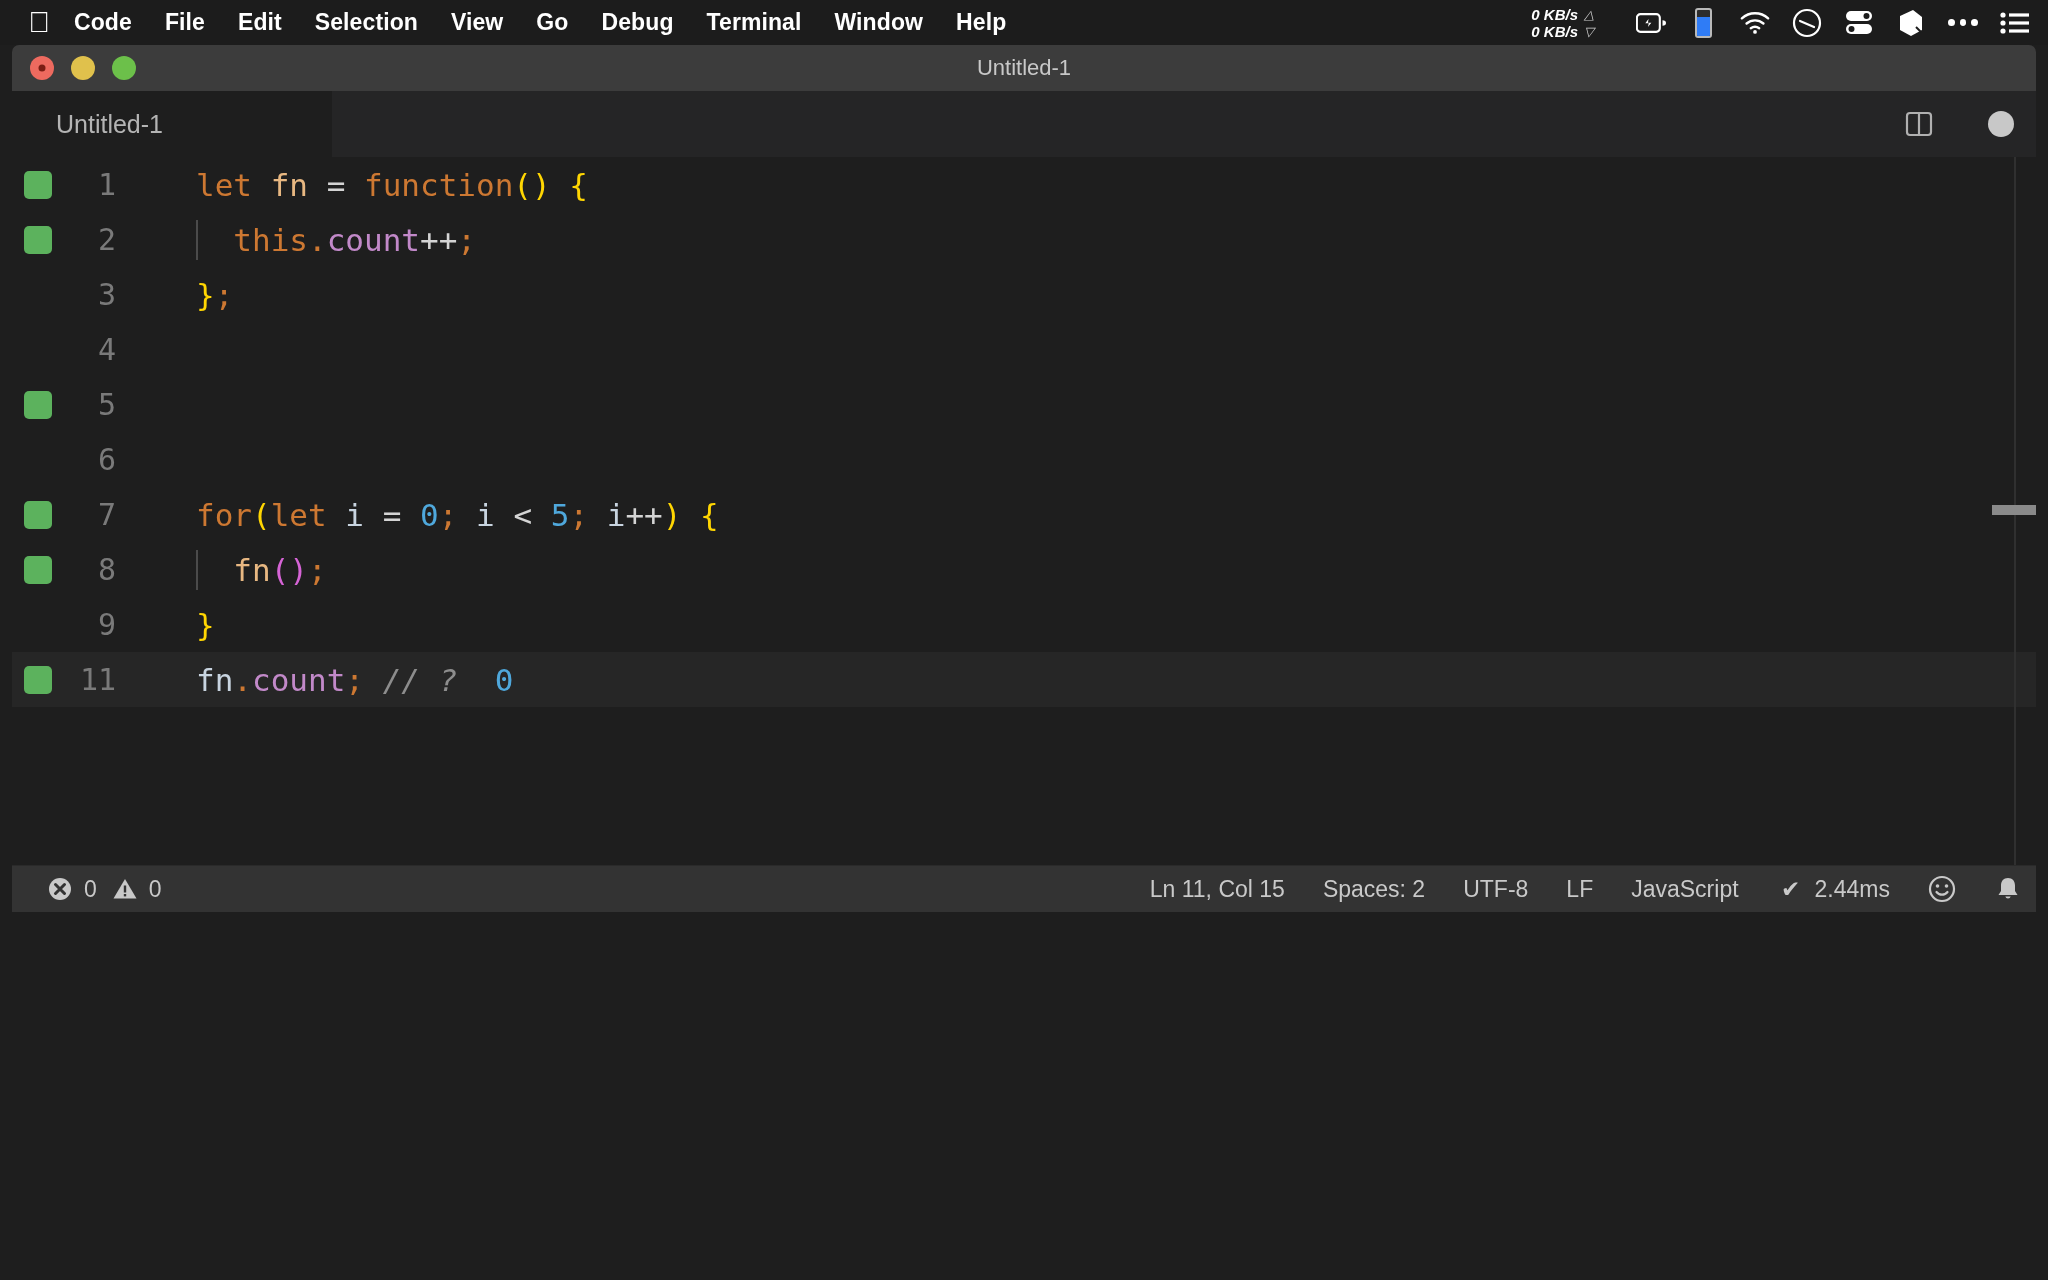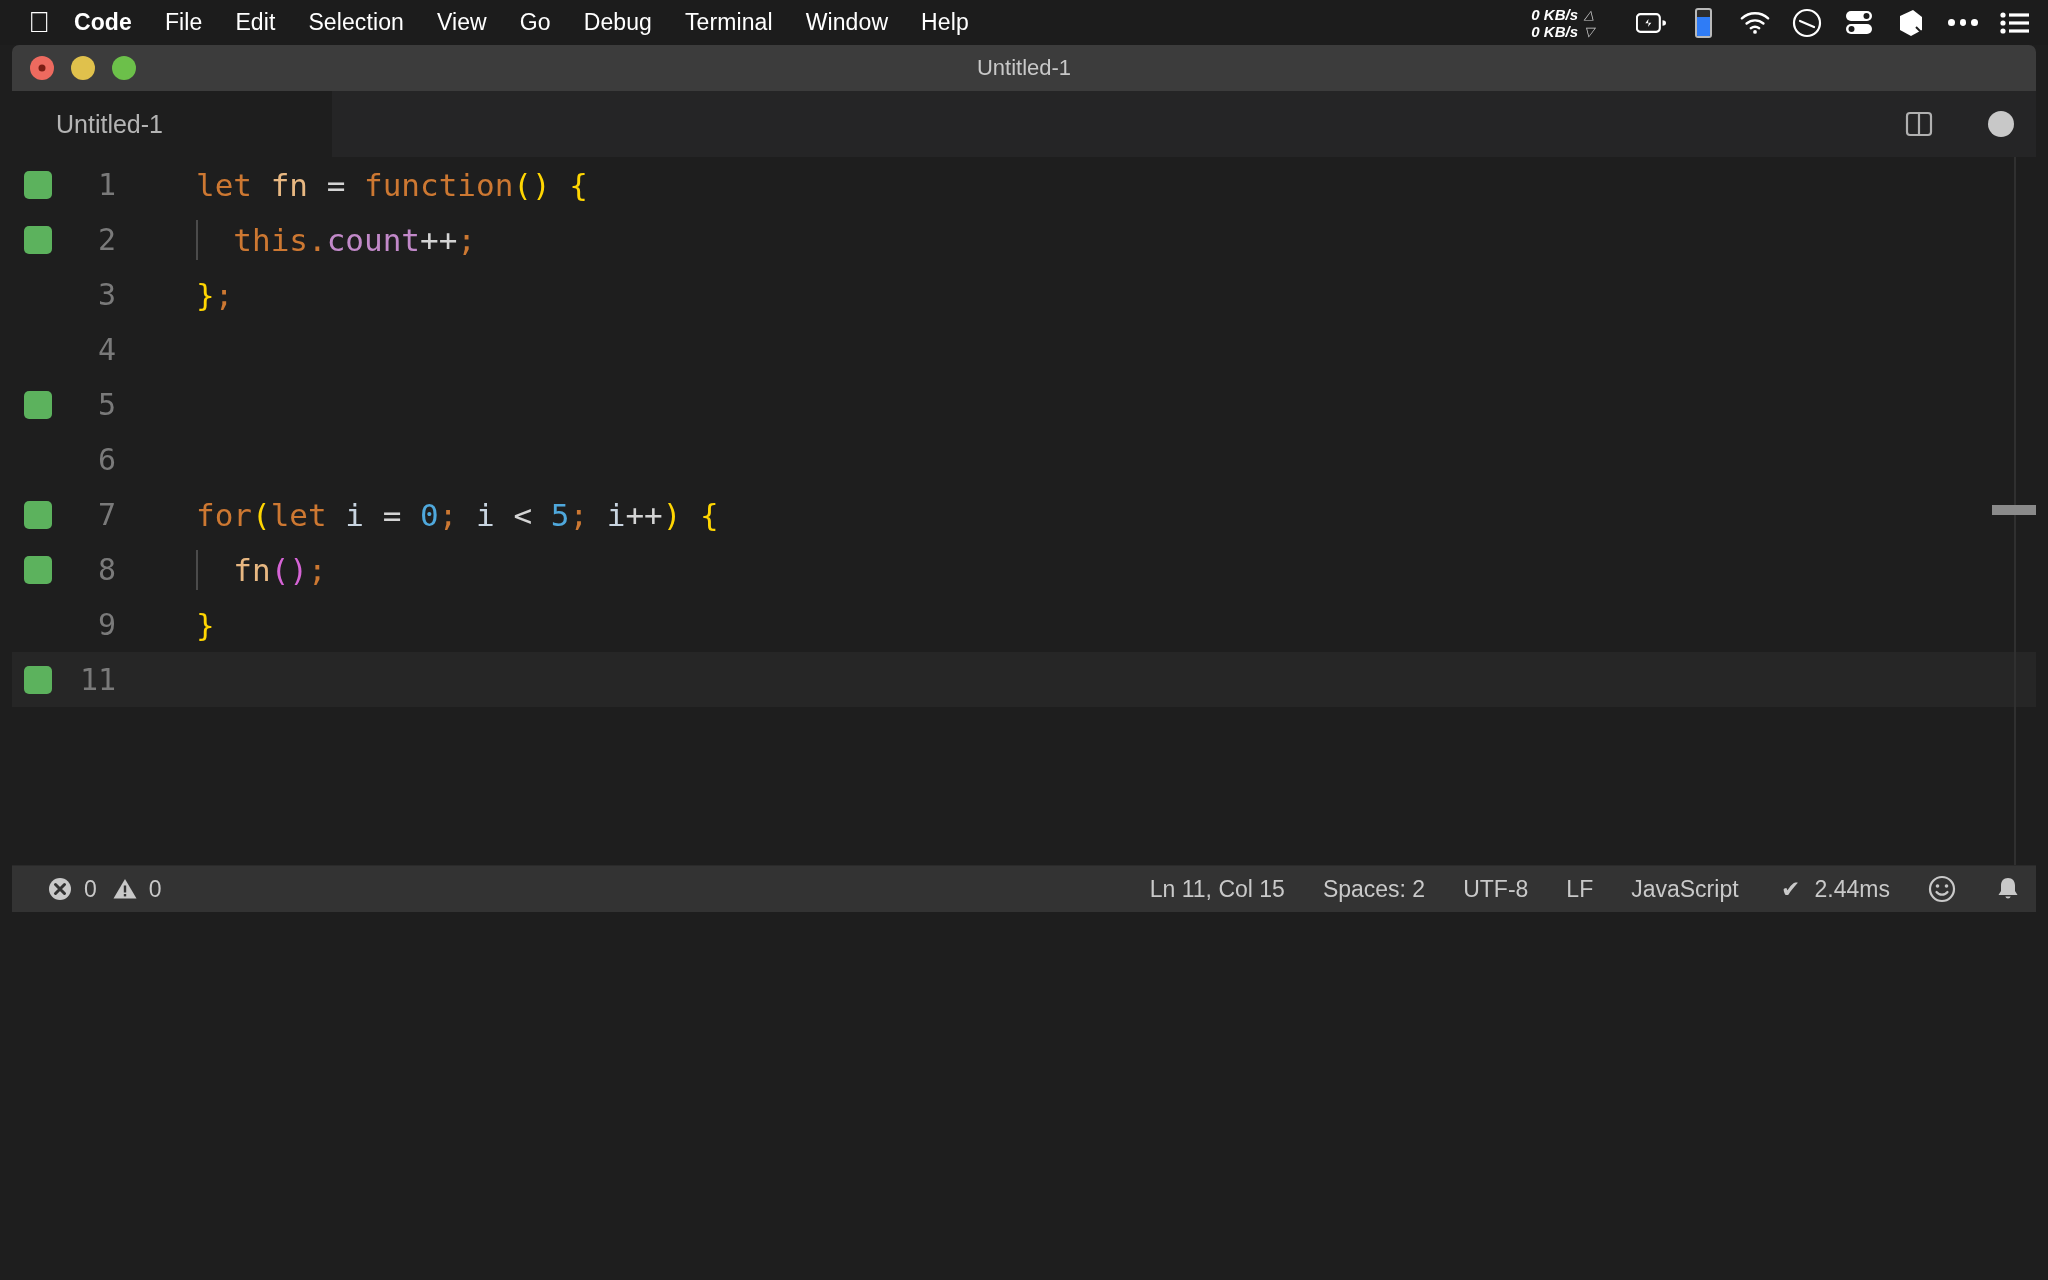--- a/index.html
+++ b/index.html
@@ -18,20 +18,21 @@
     padding:0 18px 0 26px;
     color:#ffffff;
   }
   .apple-logo{
     width:26px;height:30px;display:flex;align-items:center;justify-content:center;
     font-size:29px;line-height:1;margin-right:22px;color:#fff;
   }
   .menu-item{
     font-size:23px; color:#ffffff; margin-right:33px; white-space:nowrap;
     letter-spacing:.1px;
+    font-weight:bold;
   }
   .menu-item.app-name{ font-weight:bold; }
   .menubar-spacer{ flex:1; }
 
   .net-speed{
     display:flex; margin-right:20px;font-style:italic;
   }
   .net-speed .vals{
     font-size:15px; font-weight:bold; line-height:17px; text-align:right;
     color:#fff; font-family:"Liberation Sans", sans-serif;
@@ -341,20 +342,21 @@
           <span class="lineno">8</span>
           <span class="code-text"><span class="indent-guide"></span><span class="t-white">  </span><span class="t-fn">fn</span><span class="t-brk-m">()</span><span class="t-punc">;</span></span>
         </div>
         <div class="code-line">
           <span class="lineno">9</span>
           <span class="code-text"><span class="t-brk-y">}</span></span>
         </div>
         <div class="code-line active">
           <span class="gutter-marker"></span>
           <span class="lineno">11</span>
+          <span class="code-text"><span class="t-ident">fn</span><span class="t-punc">.</span><span class="t-prop">count</span><span class="t-punc">;</span><span class="t-white"> </span><span class="t-comment">// ?</span><span class="t-white">  </span><span class="t-num">0</span></span>
         </div>
       </div>
     <div id="editor-scroll">
       <div class="thumb"></div>
       <div class="thumb-left"></div>
     </div>
   </div>
 
   <div id="statusbar">
     <div class="sb-left">

